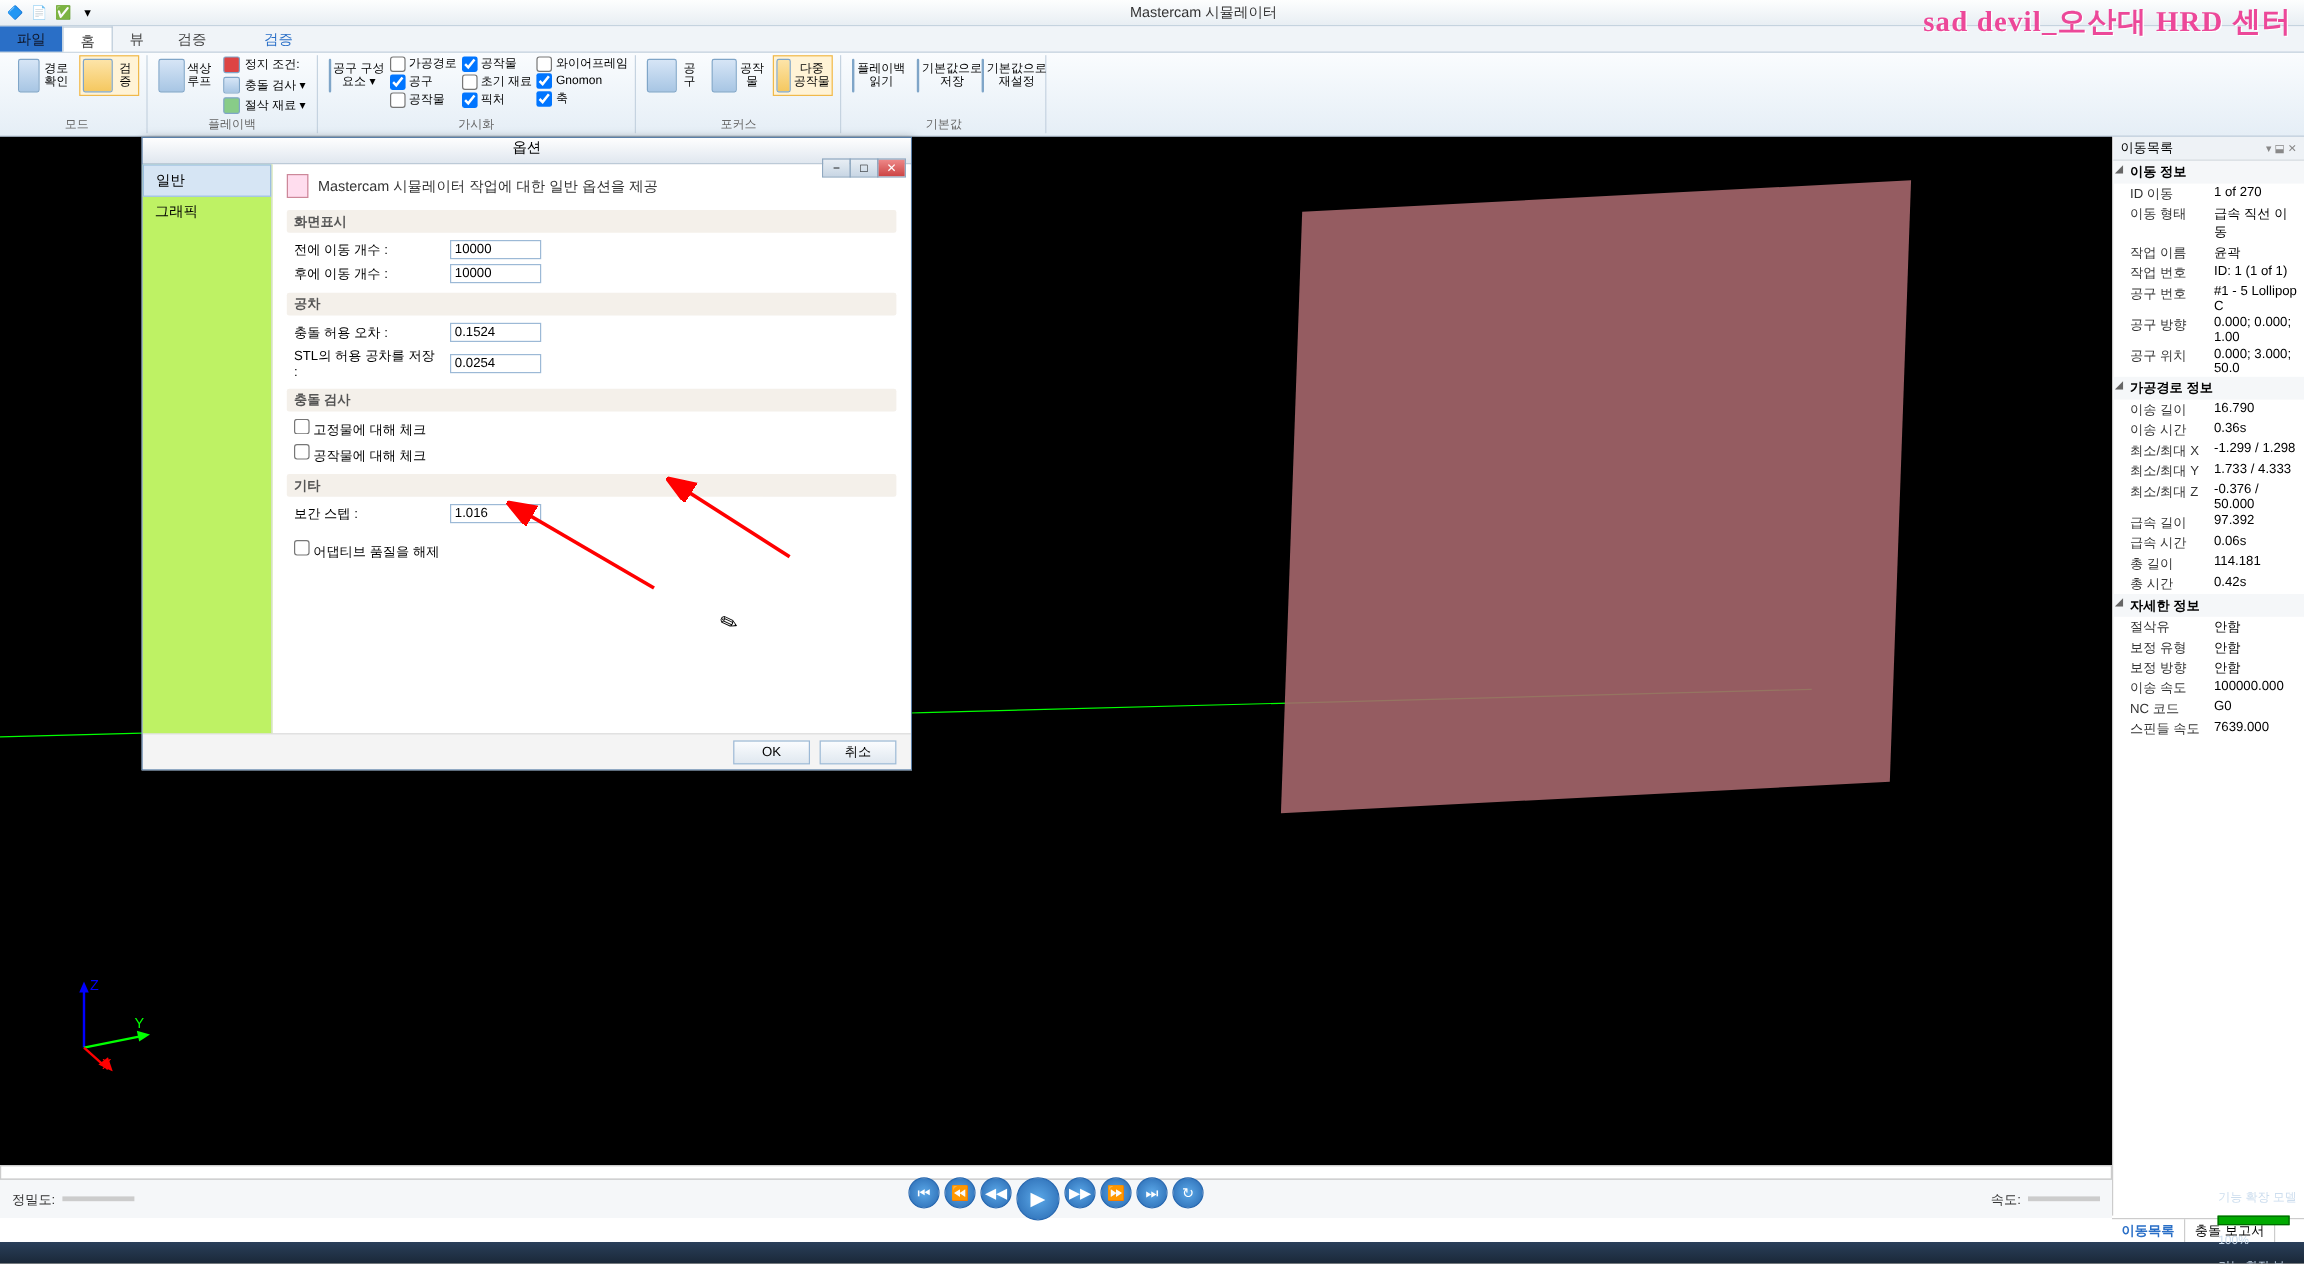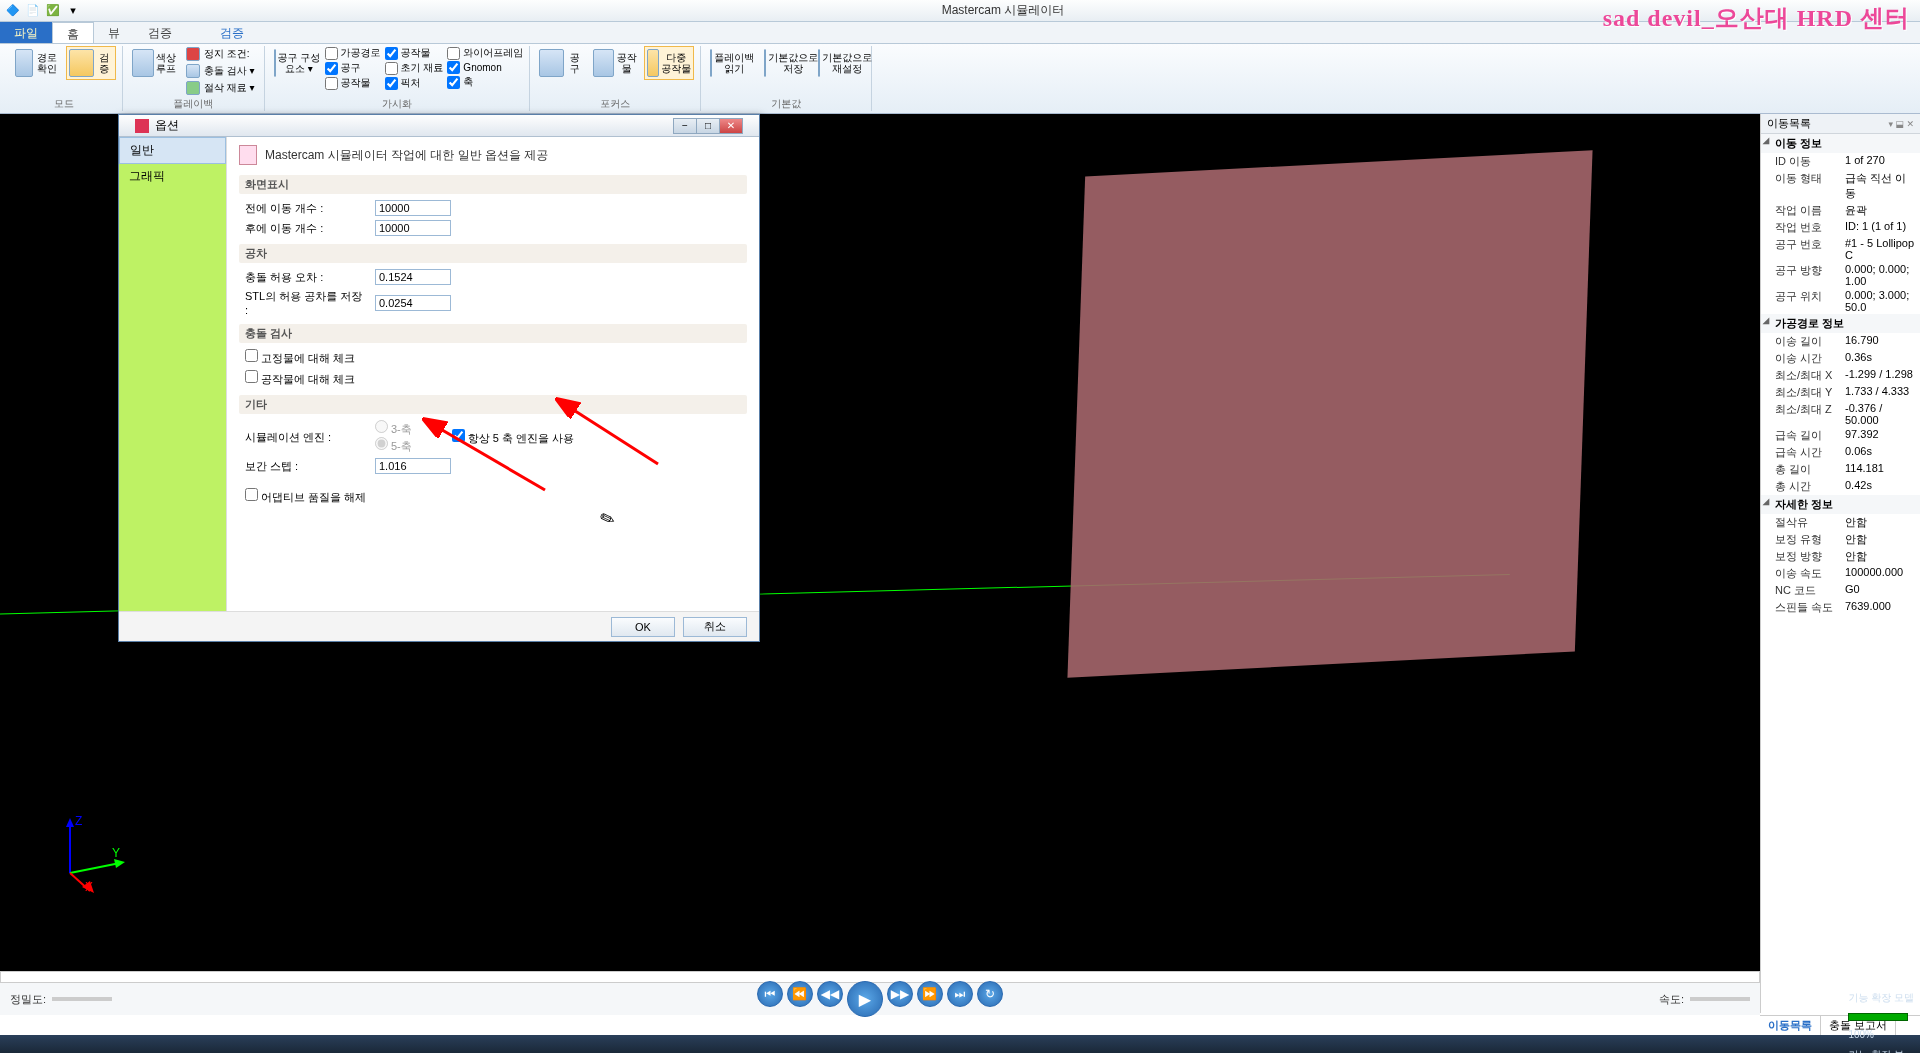--- a/index.html
+++ b/index.html
@@ -8,21 +8,21 @@
 
 .titlebar { height: 22px; background: linear-gradient(#fdfefe,#e8eef3); border-bottom: 1px solid #b8c9d8; display: flex; align-items: center; }
 .titlebar .qat { display: flex; gap: 2px; padding: 0 4px; }
 .titlebar .qat-item { width: 18px; height: 18px; display: flex; align-items: center; justify-content: center; }
 .titlebar .title { flex: 1; text-align: center; font-size: 12px; color: #333; }
 .watermark { position: absolute; right: 10px; top: 2px; font-size: 24px; font-weight: bold; color: #ec4899; font-family: serif; letter-spacing: 1px; text-shadow: 1px 1px 0 #fff; z-index: 5; }
 
 
 .ribbon-tabs { height: 22px; background: #f0f4f8; border-bottom: 1px solid #b8c9d8; display: flex; }
 .ribbon-tab { padding: 3px 14px; font-size: 12px; color: #444; cursor: pointer; }
-.ribbon-tab.file { background: #2a6fc7; color: #fef9c3; }
+.ribbon-tab.file { background: #2a6fc7; color: #0f172a; }
 .ribbon-tab.active { background: #fff; border: 1px solid #b8c9d8; border-bottom: none; }
 .ribbon-tab.context { color: #2a6fc7; }
 
 
 .ribbon { height: 70px; background: linear-gradient(#fafcfe,#e5eef6); border-bottom: 1px solid #aabbd0; display: flex; padding: 2px 6px; }
 .ribbon-group { display: flex; flex-direction: column; border-right: 1px solid #c5d3e0; padding: 0 6px; }
 .ribbon-group-content { flex: 1; display: flex; gap: 4px; align-items: flex-start; }
 .ribbon-group-label { text-align: center; font-size: 10px; color: #666; height: 14px; }
 .ribbon-btn-lg { display: flex; flex-direction: row; align-items: center; width: 50px; padding: 2px; gap: 2px; border: 1px solid transparent; font-size: 10px; text-align: center; line-height: 1.1; }
 .ribbon-btn-lg.active { background: #fff3d6; border: 1px solid #f0b94a; }
@@ -52,21 +52,21 @@
 .info-sec-hdr::before { content: "◢"; position: absolute; left: 2px; font-size: 8px; color: #666; }
 .info-row { display: flex; padding: 1px 4px 1px 14px; }
 .info-row .k { flex: 0 0 70px; color: #333; }
 .info-row .v { flex: 1; color: #000; }
 .sidebar-tabs { position: absolute; bottom: 18px; right: 0; width: 160px; display: flex; border-top: 1px solid #ccc; font-size: 11px; }
 .sidebar-tab { padding: 2px 8px; border-right: 1px solid #ccc; }
 .sidebar-tab.active { color: #2a6fc7; font-weight: bold; }
 
 
 .dialog { position: absolute; left: 118px; top: 114px; width: 642px; height: 528px; background: #f4f4f4; border: 1px solid #5a7fa8; box-shadow: 2px 2px 8px rgba(0,0,0,0.4); z-index: 100; }
-.dlg-titlebar { height: 22px; background: linear-gradient(#fefefe,#e0e7ef); border-bottom: 1px solid #b0c0d0; display: flex; align-items: center; padding: 0 16px; }
+.dlg-titlebar { height: 22px; background: linear-gradient(#fefefe,#e0e7ef); border-bottom: 1px solid #b0c0d0; display: flex; align-items: center; padding: 0 4px; flex-direction: column; }
 .dlg-titlebar .icon-sm { width: 14px; height: 14px; background: #d35; margin-right: 6px; }
 .dlg-titlebar .ttl { font-size: 12px; }
 .dlg-titlebar .wbtns { margin-left: auto; display: flex; }
 .dlg-titlebar .wbtn { width: 24px; height: 16px; background: linear-gradient(#e8eef4,#c8d6e4); border: 1px solid #8fa8c0; display: flex; align-items: center; justify-content: center; font-size: 10px; margin-left: -1px; }
 .dlg-titlebar .wbtn.close { background: linear-gradient(#e88,#c44); color: #fff; }
 .dlg-body { display: flex; height: calc(100% - 22px - 30px); background: #fff; }
 .dlg-nav { width: 108px; background: #bef264; border-right: 1px solid #ddd; }
 .dlg-nav-item { padding: 4px 10px; font-size: 12px; }
 .dlg-nav-item.active { background: #d6e5f4; border: 1px solid #9cbfe0; }
 .dlg-main { flex: 1; padding: 8px 12px; }
@@ -426,30 +426,20 @@
             <label><input type="checkbox" style=""><span>고정물에 대해 체크</span></label>
           </div>
         <div class="dlg-row">
             <label><input type="checkbox" style=""><span>공작물에 대해 체크</span></label>
           </div>
       </div>
 
       <div class="dlg-section">
         <div class="dlg-sec-hdr">기타</div>
         <div class="dlg-row">
-          <span class="lbl">시뮬레이션 엔진 :</span>
-          <span>
-            <label style="color:#999"><input type="radio" name="eng" disabled="" style=""><span>3-축</span></label><br>
-            <label style="color:#999"><input type="radio" name="eng" checked="" disabled="" style=""><span>5-축</span></label>
-          </span>
-          <span style="margin-left:30px">
-            <label><input type="checkbox" checked="" style=""><span>항상 5 축 엔진을 사용</span></label>
-          </span>
-        </div>
-        <div class="dlg-row">
             <span class="lbl">보간 스텝 :</span>
             <input type="text" value="1.016" style="">
           </div>
         <div class="dlg-row" style="margin-top:10px">
             <label><input type="checkbox" style=""><span>어댑티브 품질을 해제</span></label>
           </div>
       </div>
     </div>
   </div>
   <div class="dlg-footer">

